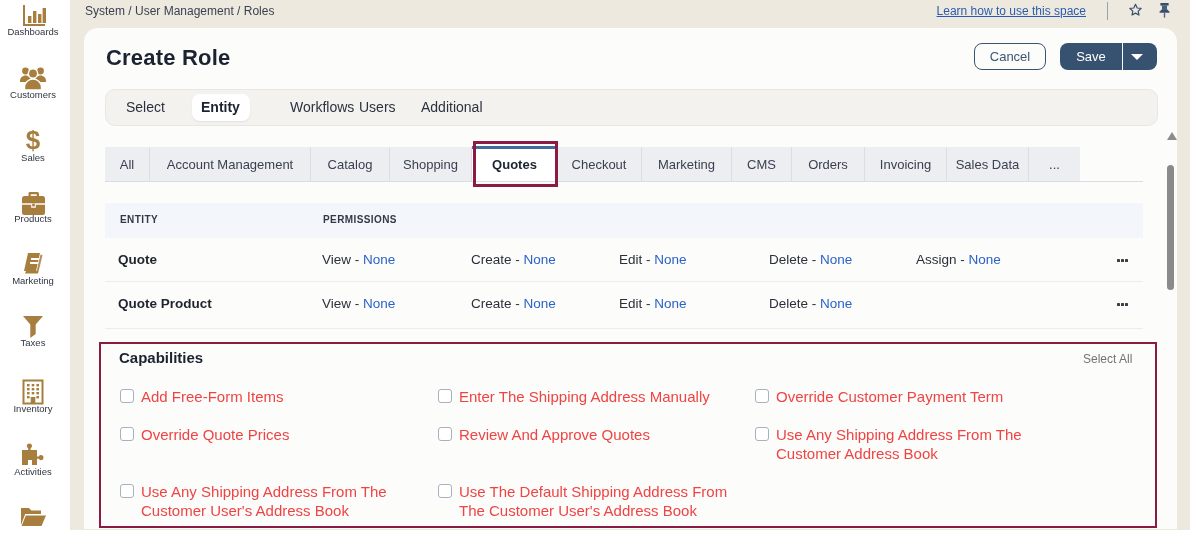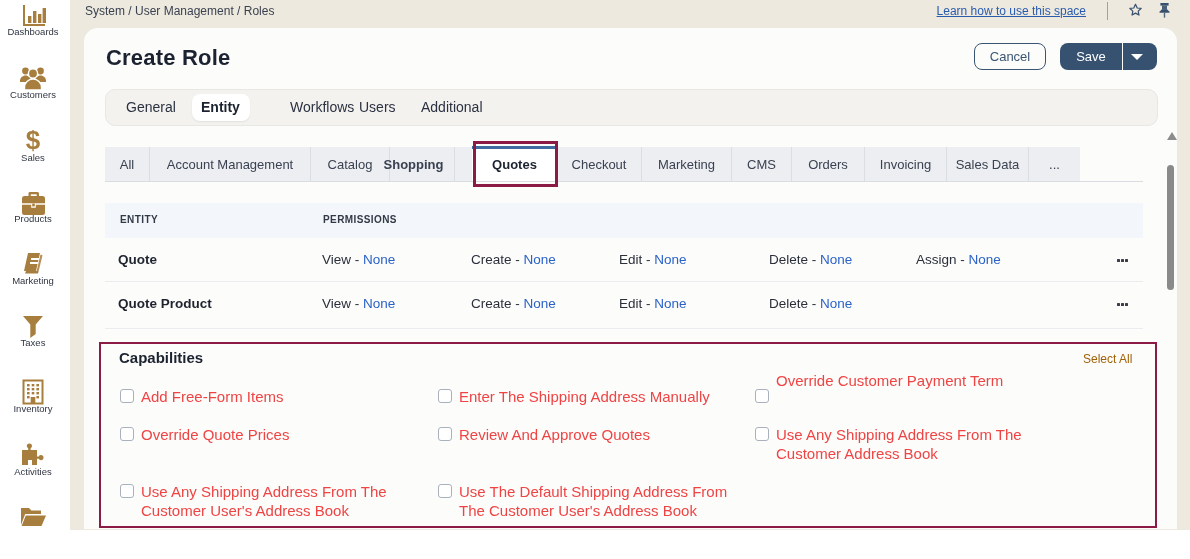--- a/index.html
+++ b/index.html
@@ -33,21 +33,21 @@
 .thead { position:absolute; left:21px; top:175px; width:1038px; height:35px; background:#F3F6FA; }
 .thead span { position:absolute; top:11px; font-size:10px; font-weight:bold; color:#333A47; letter-spacing:0.4px; }
 .trow { position:absolute; left:21px; width:1038px; height:44px; border-bottom:1px solid #EAECEF; font-size:13.5px; }
 .trow .ent { position:absolute; left:13px; top:14px; font-weight:bold; color:#1E232E; }
 .trow .p { position:absolute; top:14px; color:#2A2F3A; }
 .trow .p a { color:#2B62C8; text-decoration:none; }
 .dots { position:absolute; left:1012px; top:21px; width:16px; height:4px; }
 .dots i { display:inline-block; width:3px; height:3px; border-radius:0.5px; background:#3A3F4A; margin-right:1px; vertical-align:top; }
 
 .cap-h { position:absolute; left:35px; top:321px; font-size:15px; font-weight:bold; color:#1C2330; }
-.selall { position:absolute; left:999px; top:324px; font-size:12px; color:#a16207; }
+.selall { position:absolute; left:999px; top:324px; font-size:12px; color:#737373; }
 .cb { position:absolute; width:14px; height:14px; border:1px solid #A9B1BD; border-radius:3px; background:#fff; }
 .cl { position:absolute; font-size:15px; color:#ef4444; line-height:19px; }
 
 .ann { position:absolute; border:3px solid #8B1B45; z-index:30; }
 
 .sb-up { position:absolute; left:1097px; top:132px; width:0; height:0; border-left:5px solid transparent; border-right:5px solid transparent; border-bottom:8px solid #8C8C8C; z-index:20; }
 .sb-thumb { position:absolute; left:1097px; top:165px; width:7px; height:125px; border-radius:4px; background:#8A8A8A; z-index:20; }
 
 .sidebar { position:absolute; left:0; top:0; width:70px; height:530px; background:#fff; z-index:10; }
 .sbitem { position:absolute; left:-2px; width:70px; text-align:center; }
@@ -77,33 +77,33 @@
   <div class="card">
     <div class="title">Create Role</div>
     <div class="btn-cancel">Cancel</div>
     <div class="btn-save">
           <span class="txt">Save</span>
           <span class="div"></span>
           <span class="car"></span>
         </div>
 
     <div class="tabs1">
-      <span class="tab" style="left:20px;">General</span>
+      <span class="tab" style="left:20px;">Select</span>
       <span class="pill"></span>
       <span class="tab" style="left:95px; font-weight:bold; color:#1C2330;">Entity</span>
       <span class="tab" style="left:158px;margin-left:26px;">Workflows</span>
       <span class="tab" style="left:253px;">Users</span>
       <span class="tab" style="left:315px;">Additional</span>
     </div>
 
     <div class="tabs2">
       <span class="t" style="left:0; width:45px;">All</span>
       <span class="t" style="left:45px; width:161px;">Account Management</span>
       <span class="t" style="left:206px; width:79px;">Catalog</span>
-      <span class="t" style="left:268px; width:82px;font-weight:bold;">Shopping</span>
+      <span class="t" style="left:285px; width:82px;">Shopping</span>
       <span class="t qtab" style="left:367px; width:85px;">Quotes</span>
       <span class="t" style="left:452px; width:85px;">Checkout</span>
       <span class="t" style="left:537px; width:90px;">Marketing</span>
       <span class="t" style="left:627px; width:60px;">CMS</span>
       <span class="t" style="left:687px; width:73px;">Orders</span>
       <span class="t" style="left:760px; width:82px;">Invoicing</span>
       <span class="t" style="left:842px; width:82px;">Sales Data</span>
       <span class="t" style="left:924px; width:51px; border-right:none;">...</span>
     </div>
     <div class="tabs2-line"></div>
@@ -131,21 +131,21 @@
     </div>
 
     <div class="cap-h">Capabilities</div>
     <div class="selall">Select All</div>
 
     <span class="cb" style="left:36px; top:361px;"></span>
     <span class="cl" style="left:57px; top:359px;">Add Free-Form Items</span>
     <span class="cb" style="left:354px; top:361px;"></span>
     <span class="cl" style="left:375px; top:359px;">Enter The Shipping Address Manually</span>
     <span class="cb" style="left:671px; top:361px;"></span>
-    <span class="cl" style="left:692px; top:343px;">Override Customer Payment Term</span>
+    <span class="cl" style="left:692px; top:359px;">Override Customer Payment Term</span>
 
     <span class="cb" style="left:36px; top:399px;"></span>
     <span class="cl" style="left:57px; top:397px;">Override Quote Prices</span>
     <span class="cb" style="left:354px; top:399px;"></span>
     <span class="cl" style="left:375px; top:397px;">Review And Approve Quotes</span>
     <span class="cb" style="left:671px; top:399px;"></span>
     <span class="cl" style="left:692px; top:397px;">Use Any Shipping Address From The<br>Customer Address Book</span>
 
     <span class="cb" style="left:36px; top:456px;"></span>
     <span class="cl" style="left:57px; top:454px;">Use Any Shipping Address From The<br>Customer User's Address Book</span>

